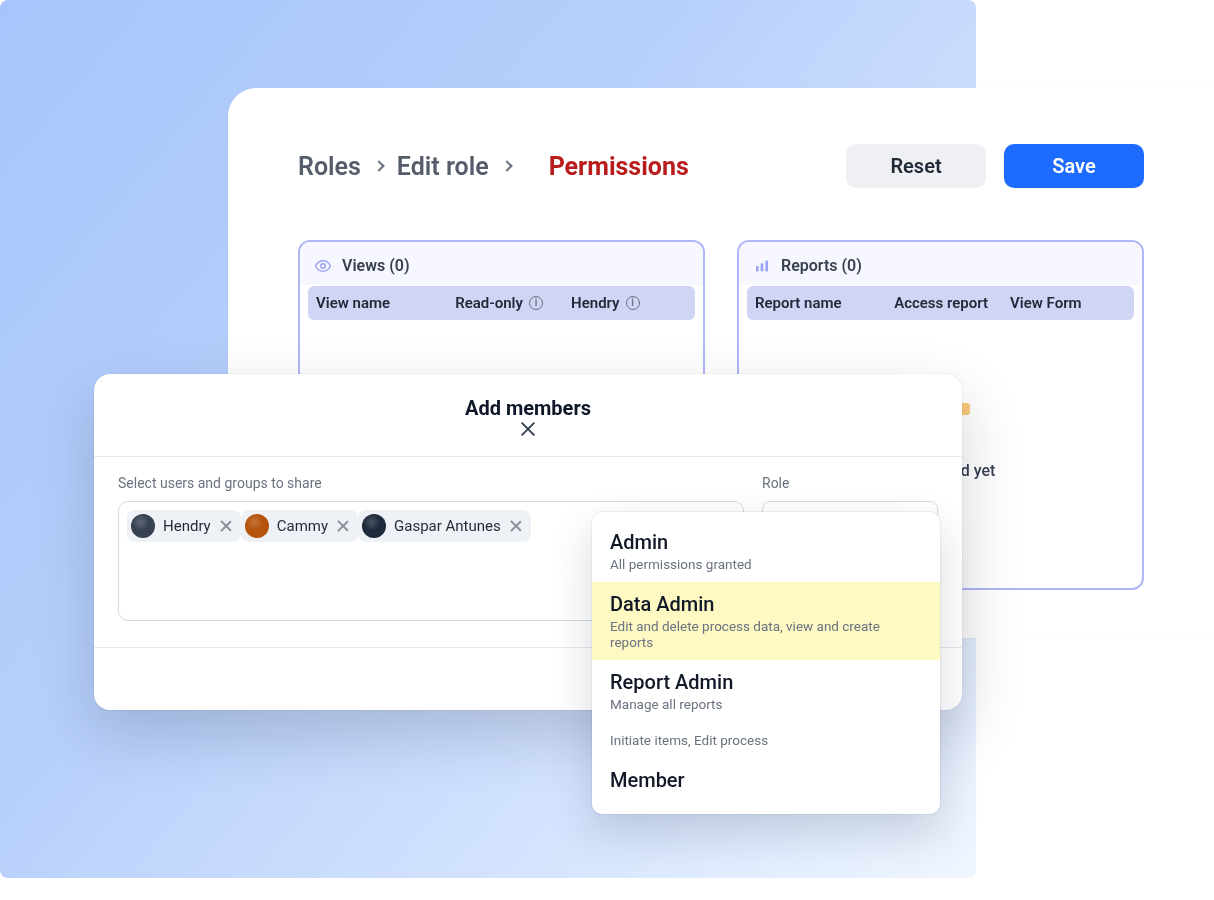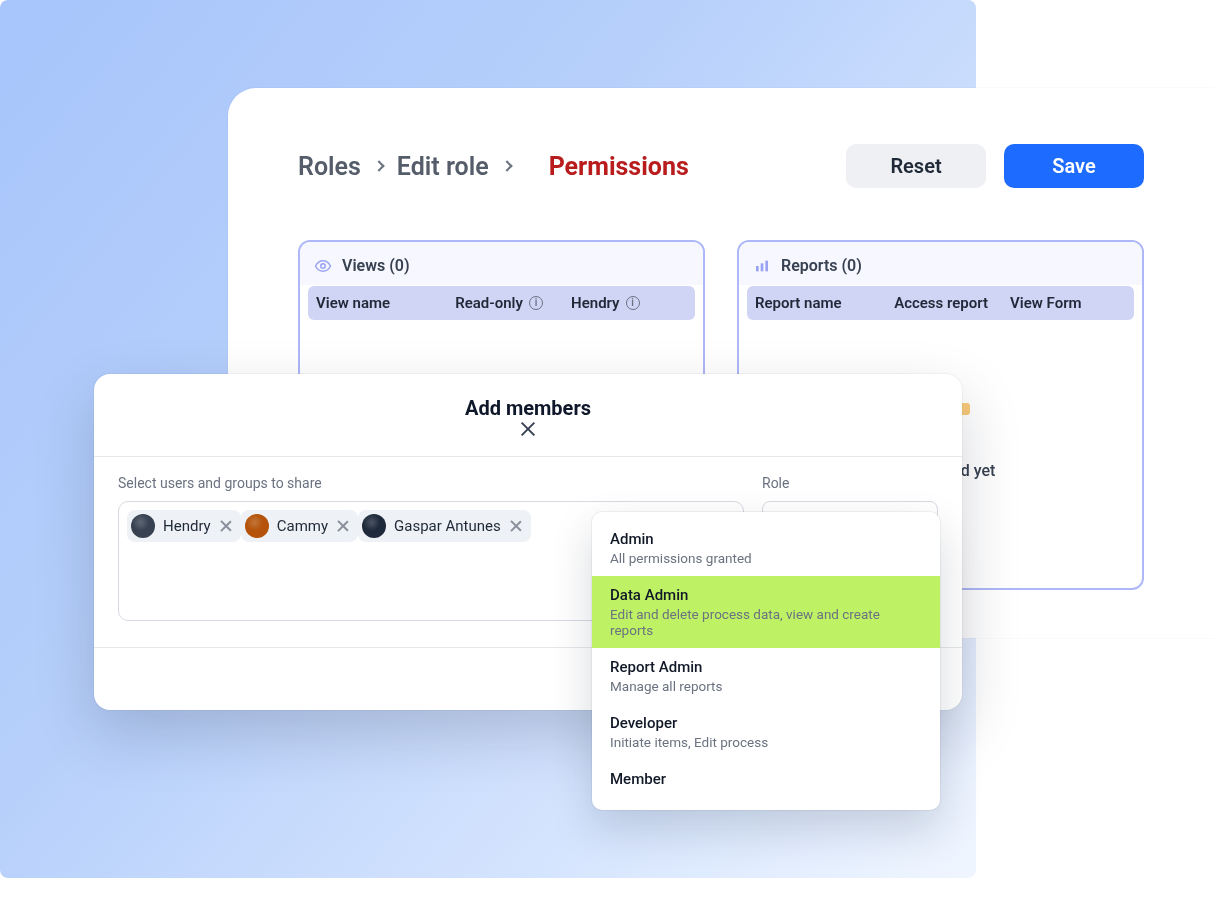--- a/index.html
+++ b/index.html
@@ -195,22 +195,22 @@
     position:absolute;
     top: 512px; left: 592px;
     width: 348px;
     background:#fff;
     border-radius: 10px;
     box-shadow: 0 18px 44px rgba(15,23,42,0.16), 0 0 0 1px rgba(15,23,42,0.05);
     padding: 8px 0 10px 0;
     z-index: 60;
   }
   .dd-item { padding: 10px 18px 10px 18px; cursor:pointer; }
-  .dd-item.hover { background:#bef264; }
-  .dd-title { font-size:15px; color:#111827; font-weight:500; margin-bottom:2px; }
+  .dd-item.hover { background:#fef9c3; }
+  .dd-title { font-size:20px; color:#111827; font-weight:500; margin-bottom:2px; }
   .dd-sub   { font-size:13.5px; color:#6b7280; }
 
   svg { display:block; }
 </style>
 </head>
 <body>
 
 <div class="stage">
 
   <div class="app-card">
@@ -324,21 +324,20 @@
       </div>
       <div class="dd-item hover">
         <div class="dd-title">Data Admin</div>
         <div class="dd-sub">Edit and delete process data, view and create reports</div>
       </div>
       <div class="dd-item">
         <div class="dd-title">Report Admin</div>
         <div class="dd-sub">Manage all reports</div>
       </div>
       <div class="dd-item">
-        <div class="dd-title">Developer</div>
         <div class="dd-sub">Initiate items, Edit process</div>
       </div>
       <div class="dd-item">
         <div class="dd-title">Member</div>
       </div>
     </div>
 
 </div>
 
 </body></html>

